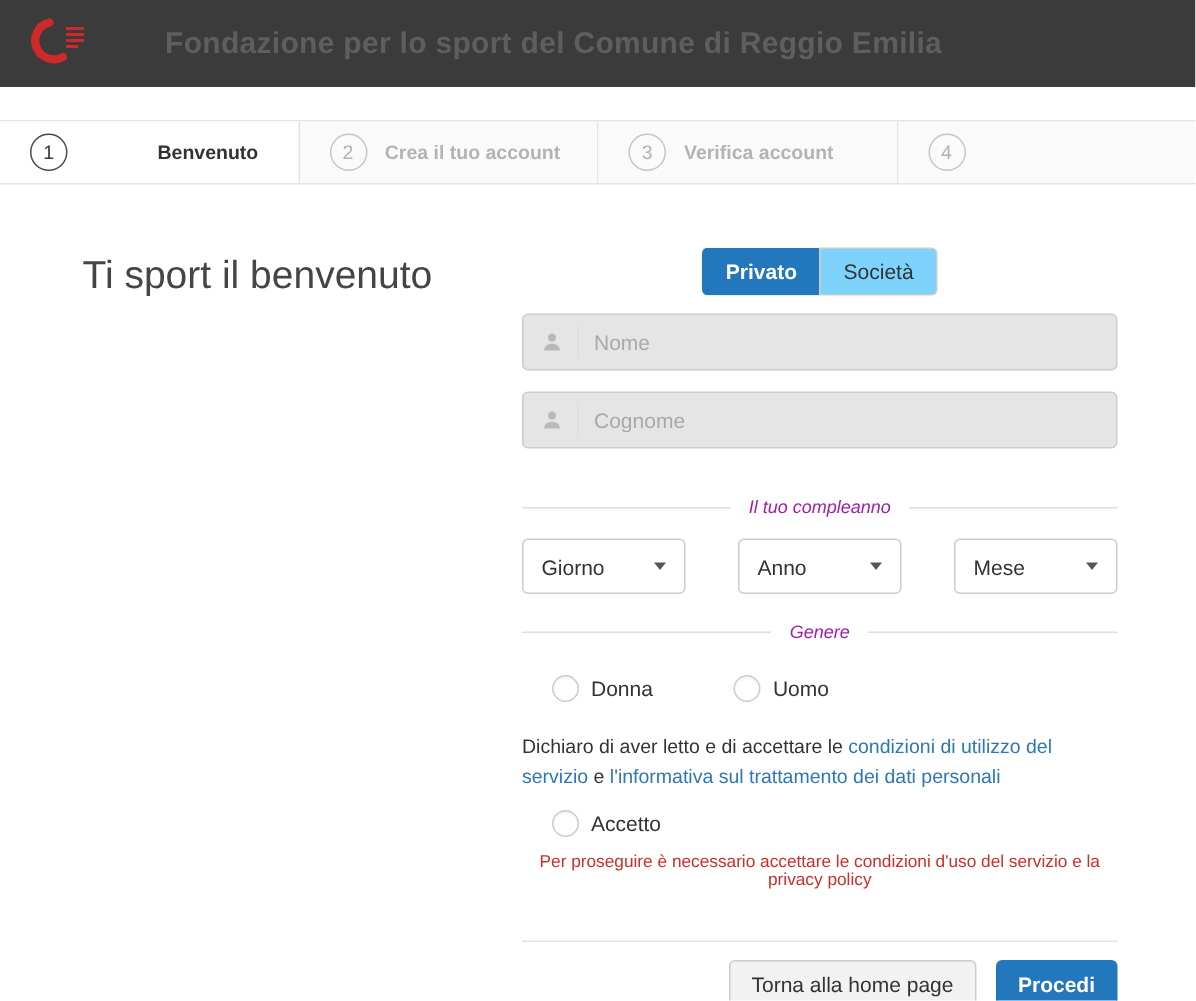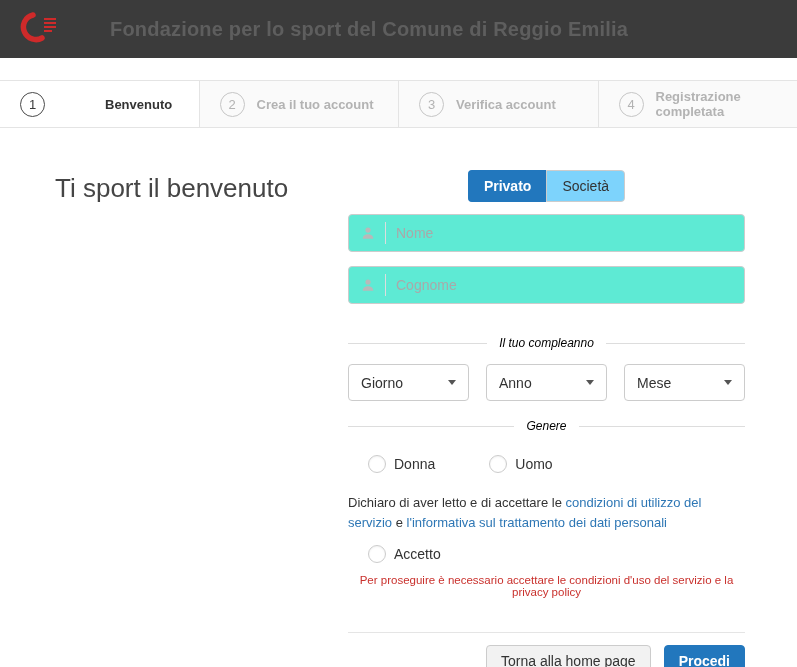--- a/index.html
+++ b/index.html
@@ -31,35 +31,35 @@
   
   .toggle-group { align-self: center; display: flex; margin-bottom: 12px; border-radius: 12px; }
   .toggle-btn { padding: 7px 15px; font-size: 14px; border: 1px solid #ccc; background: #7dd3fc; color: #333;
     cursor: pointer; font-family: inherit; }
   .toggle-btn:first-child { border-radius: 4px 0 0 4px; border-right: none; }
   .toggle-btn:last-child { border-radius: 0 4px 4px 0; }
   .toggle-btn.active { background: #2277bd; border-color: #2277bd; color: #fff; font-weight: bold; }
 
   
   .input-wrap { display: flex; align-items: center; border: 1px solid #ccc; border-radius: 4px;
-    height: 38px; margin-bottom: 14px; padding-left: 12px; background: #5eead4; }
+    height: 38px; margin-bottom: 14px; padding-left: 12px; background: #e5e5e5; }
   .input-icon { display: flex; margin-right: 10px; }
   .input-sep { width: 1px; height: 22px; background: #ddd; margin-right: 10px; }
   .input-wrap input { border: none; outline: none; flex: 1; font-size: 14px; color: #555;
     background: transparent; font-family: inherit; height: 100%; }
   .input-wrap input::placeholder { color: #a9a9a9; }
 
   
   .divider-row { display: flex; align-items: center; margin-top: 18px; }
   .divider-line { flex: 1; height: 1px; background: #ddd; }
-  .divider-text { padding: 0 12px; font-size: 12px; font-style: italic; color: #000000; }
+  .divider-text { padding: 0 12px; font-size: 12px; font-style: italic; color: #a21caf; }
 
   
   .selects-row { display: flex; justify-content: space-between; margin-top: 14px; }
-  .select-box { width: 121px; height: 37px; border: 1px solid #ccc; border-radius: 4px; background: #fff;
+  .select-box { width: 109px; height: 37px; border: 1px solid #ccc; border-radius: 4px; background: #fff;
     display: flex; align-items: center; justify-content: space-between; padding: 0 12px;
     font-size: 14px; color: #333; cursor: pointer; }
   .caret { width: 0; height: 0; border-left: 4px solid transparent; border-right: 4px solid transparent;
     border-top: 5px solid #555; }
 
   
   .radio-row { display: flex; gap: 54px; margin: 22px 0 0 20px; }
   .radio-item { display: flex; align-items: center; gap: 8px; font-size: 14px; color: #333; cursor: pointer; }
   .radio-circle { width: 18px; height: 18px; border-radius: 50%; border: 1px solid #ccc; background: #fff;
     flex: none; box-shadow: inset 0 1px 2px rgba(0,0,0,.06); }
@@ -111,21 +111,20 @@
     <div class="step">
       <span class="step-circle">
         <span>3</span>
       </span>
       <span class="step-label">Verifica account</span>
     </div>
     <div class="step">
       <span class="step-circle">
         <span>4</span>
       </span>
-      <span class="step-label">Registrazione completata</span>
     </div>
   </nav>
 
   <main class="content">
     <h2 class="welcome">Ti sport il benvenuto</h2>
 
     <div class="form-col">
 
       <div class="toggle-group">
         <button class="toggle-btn active">Privato</button>

